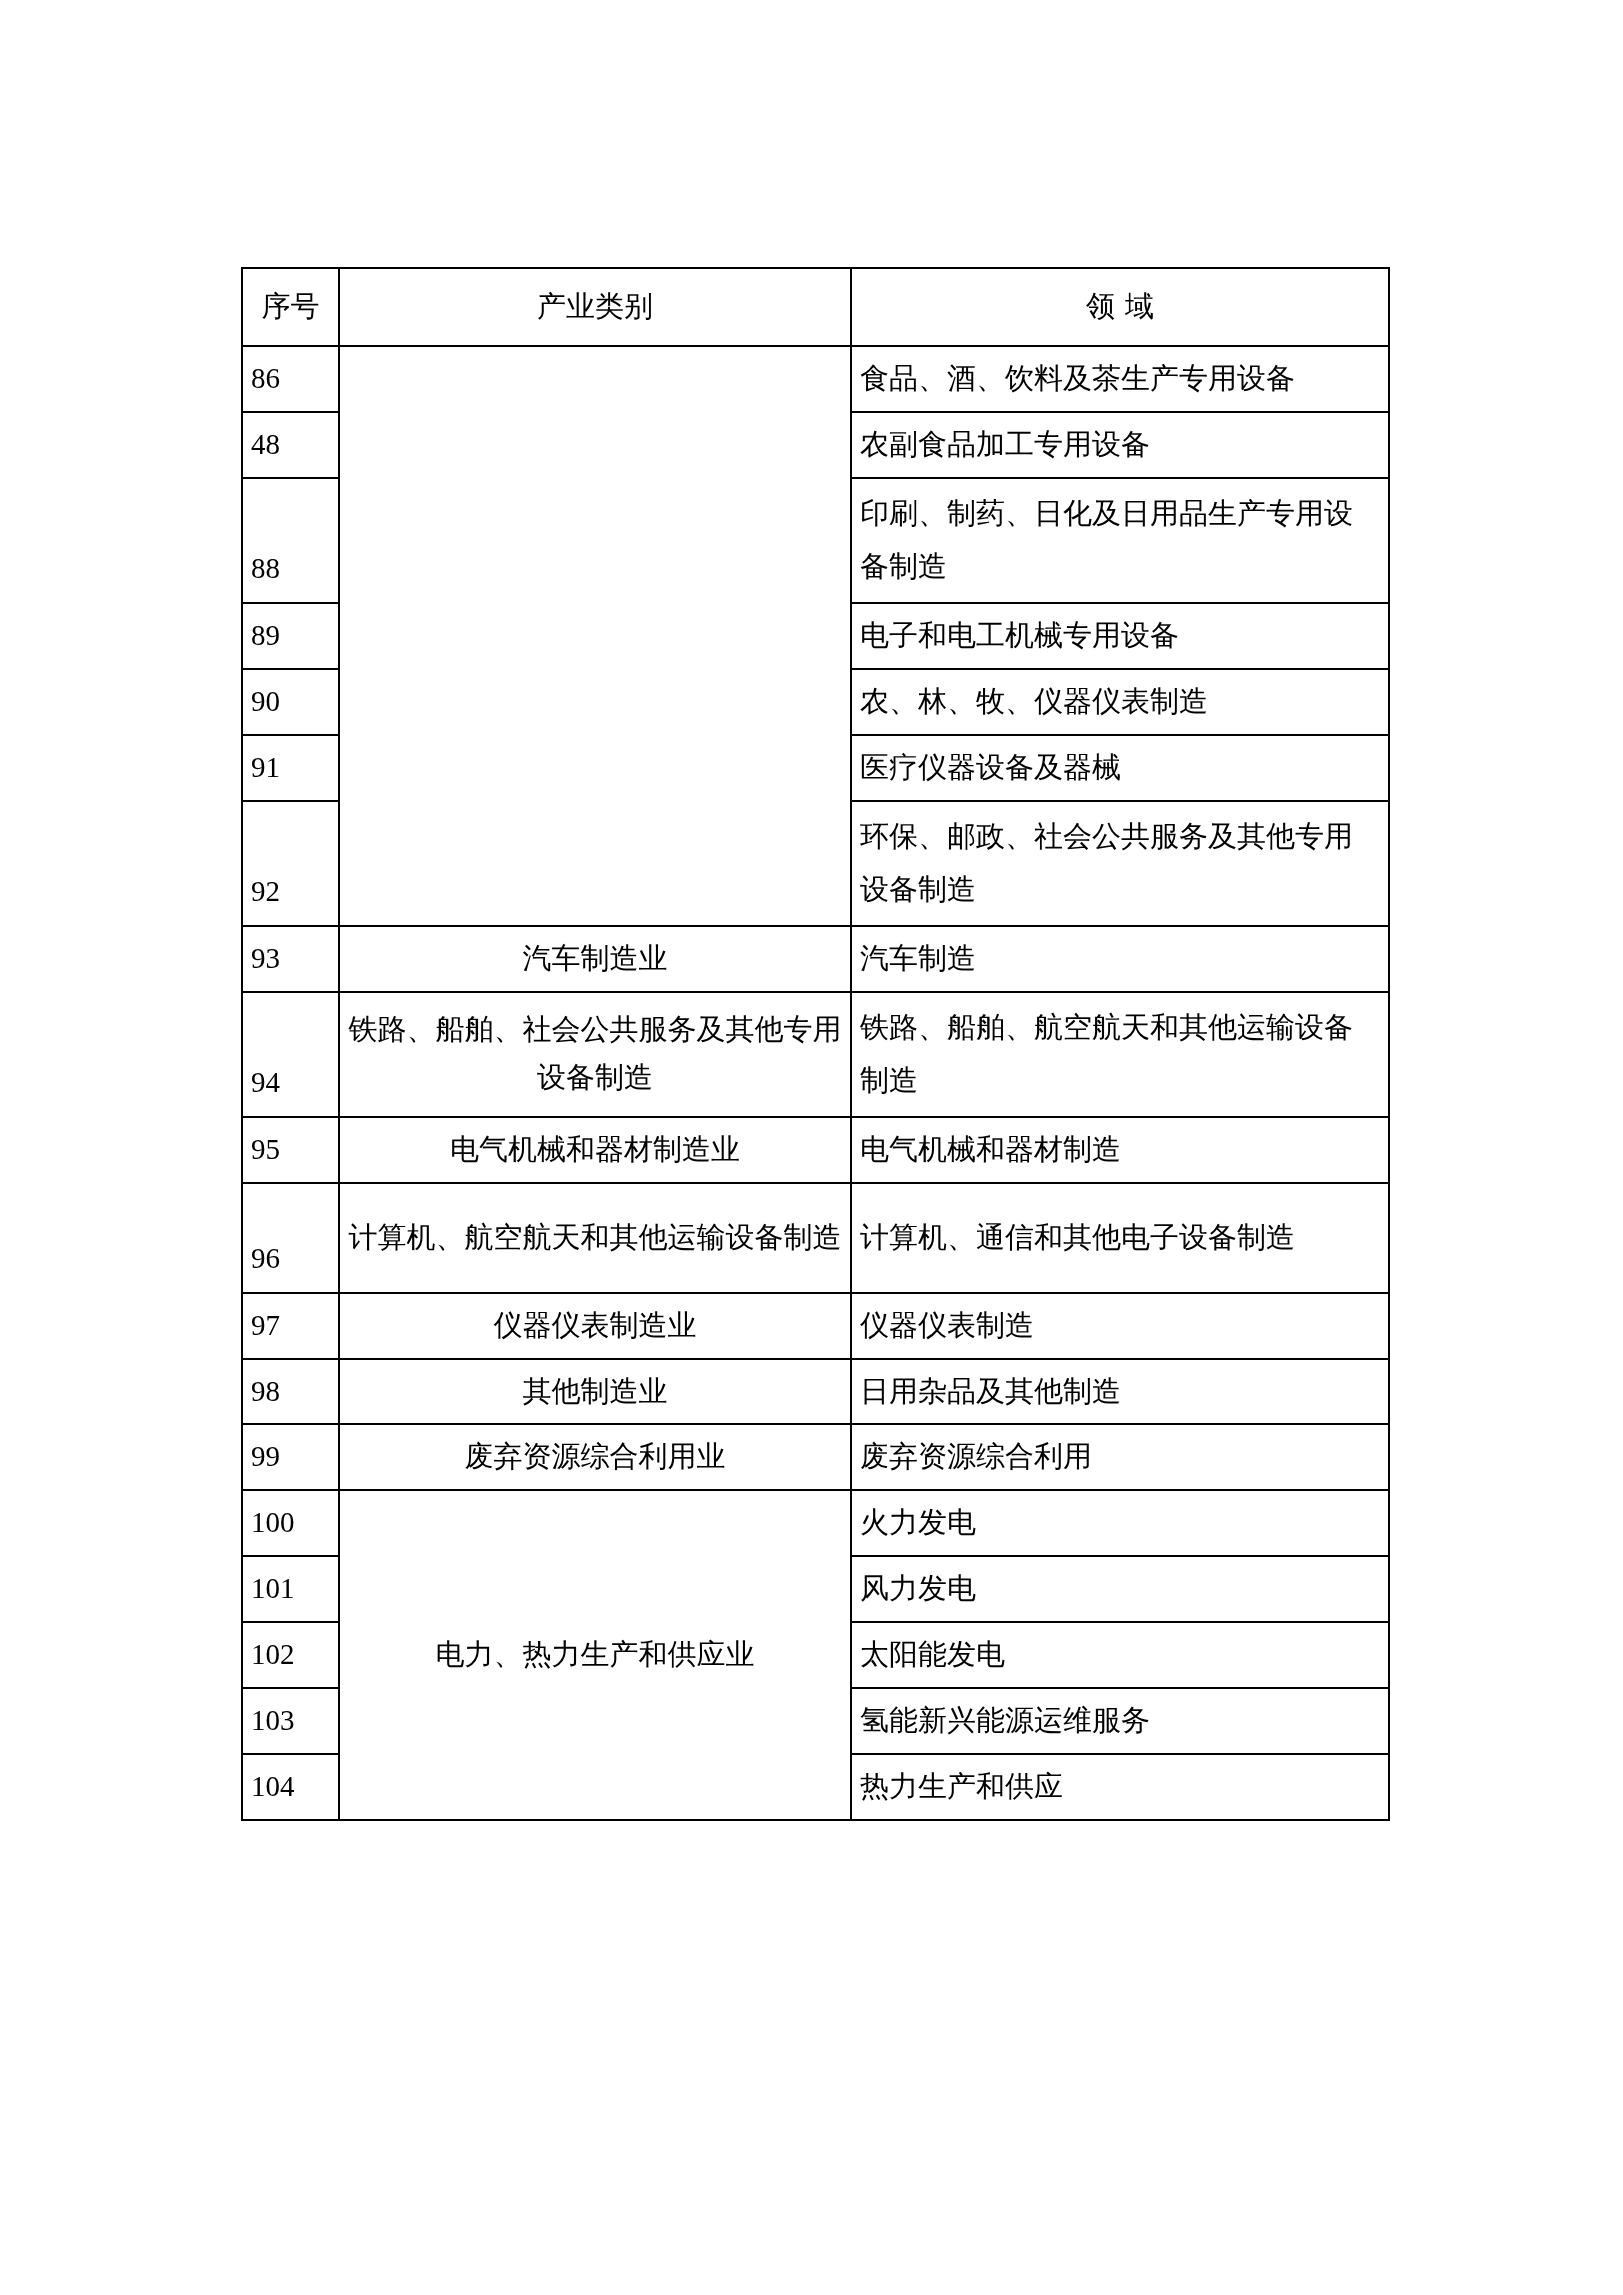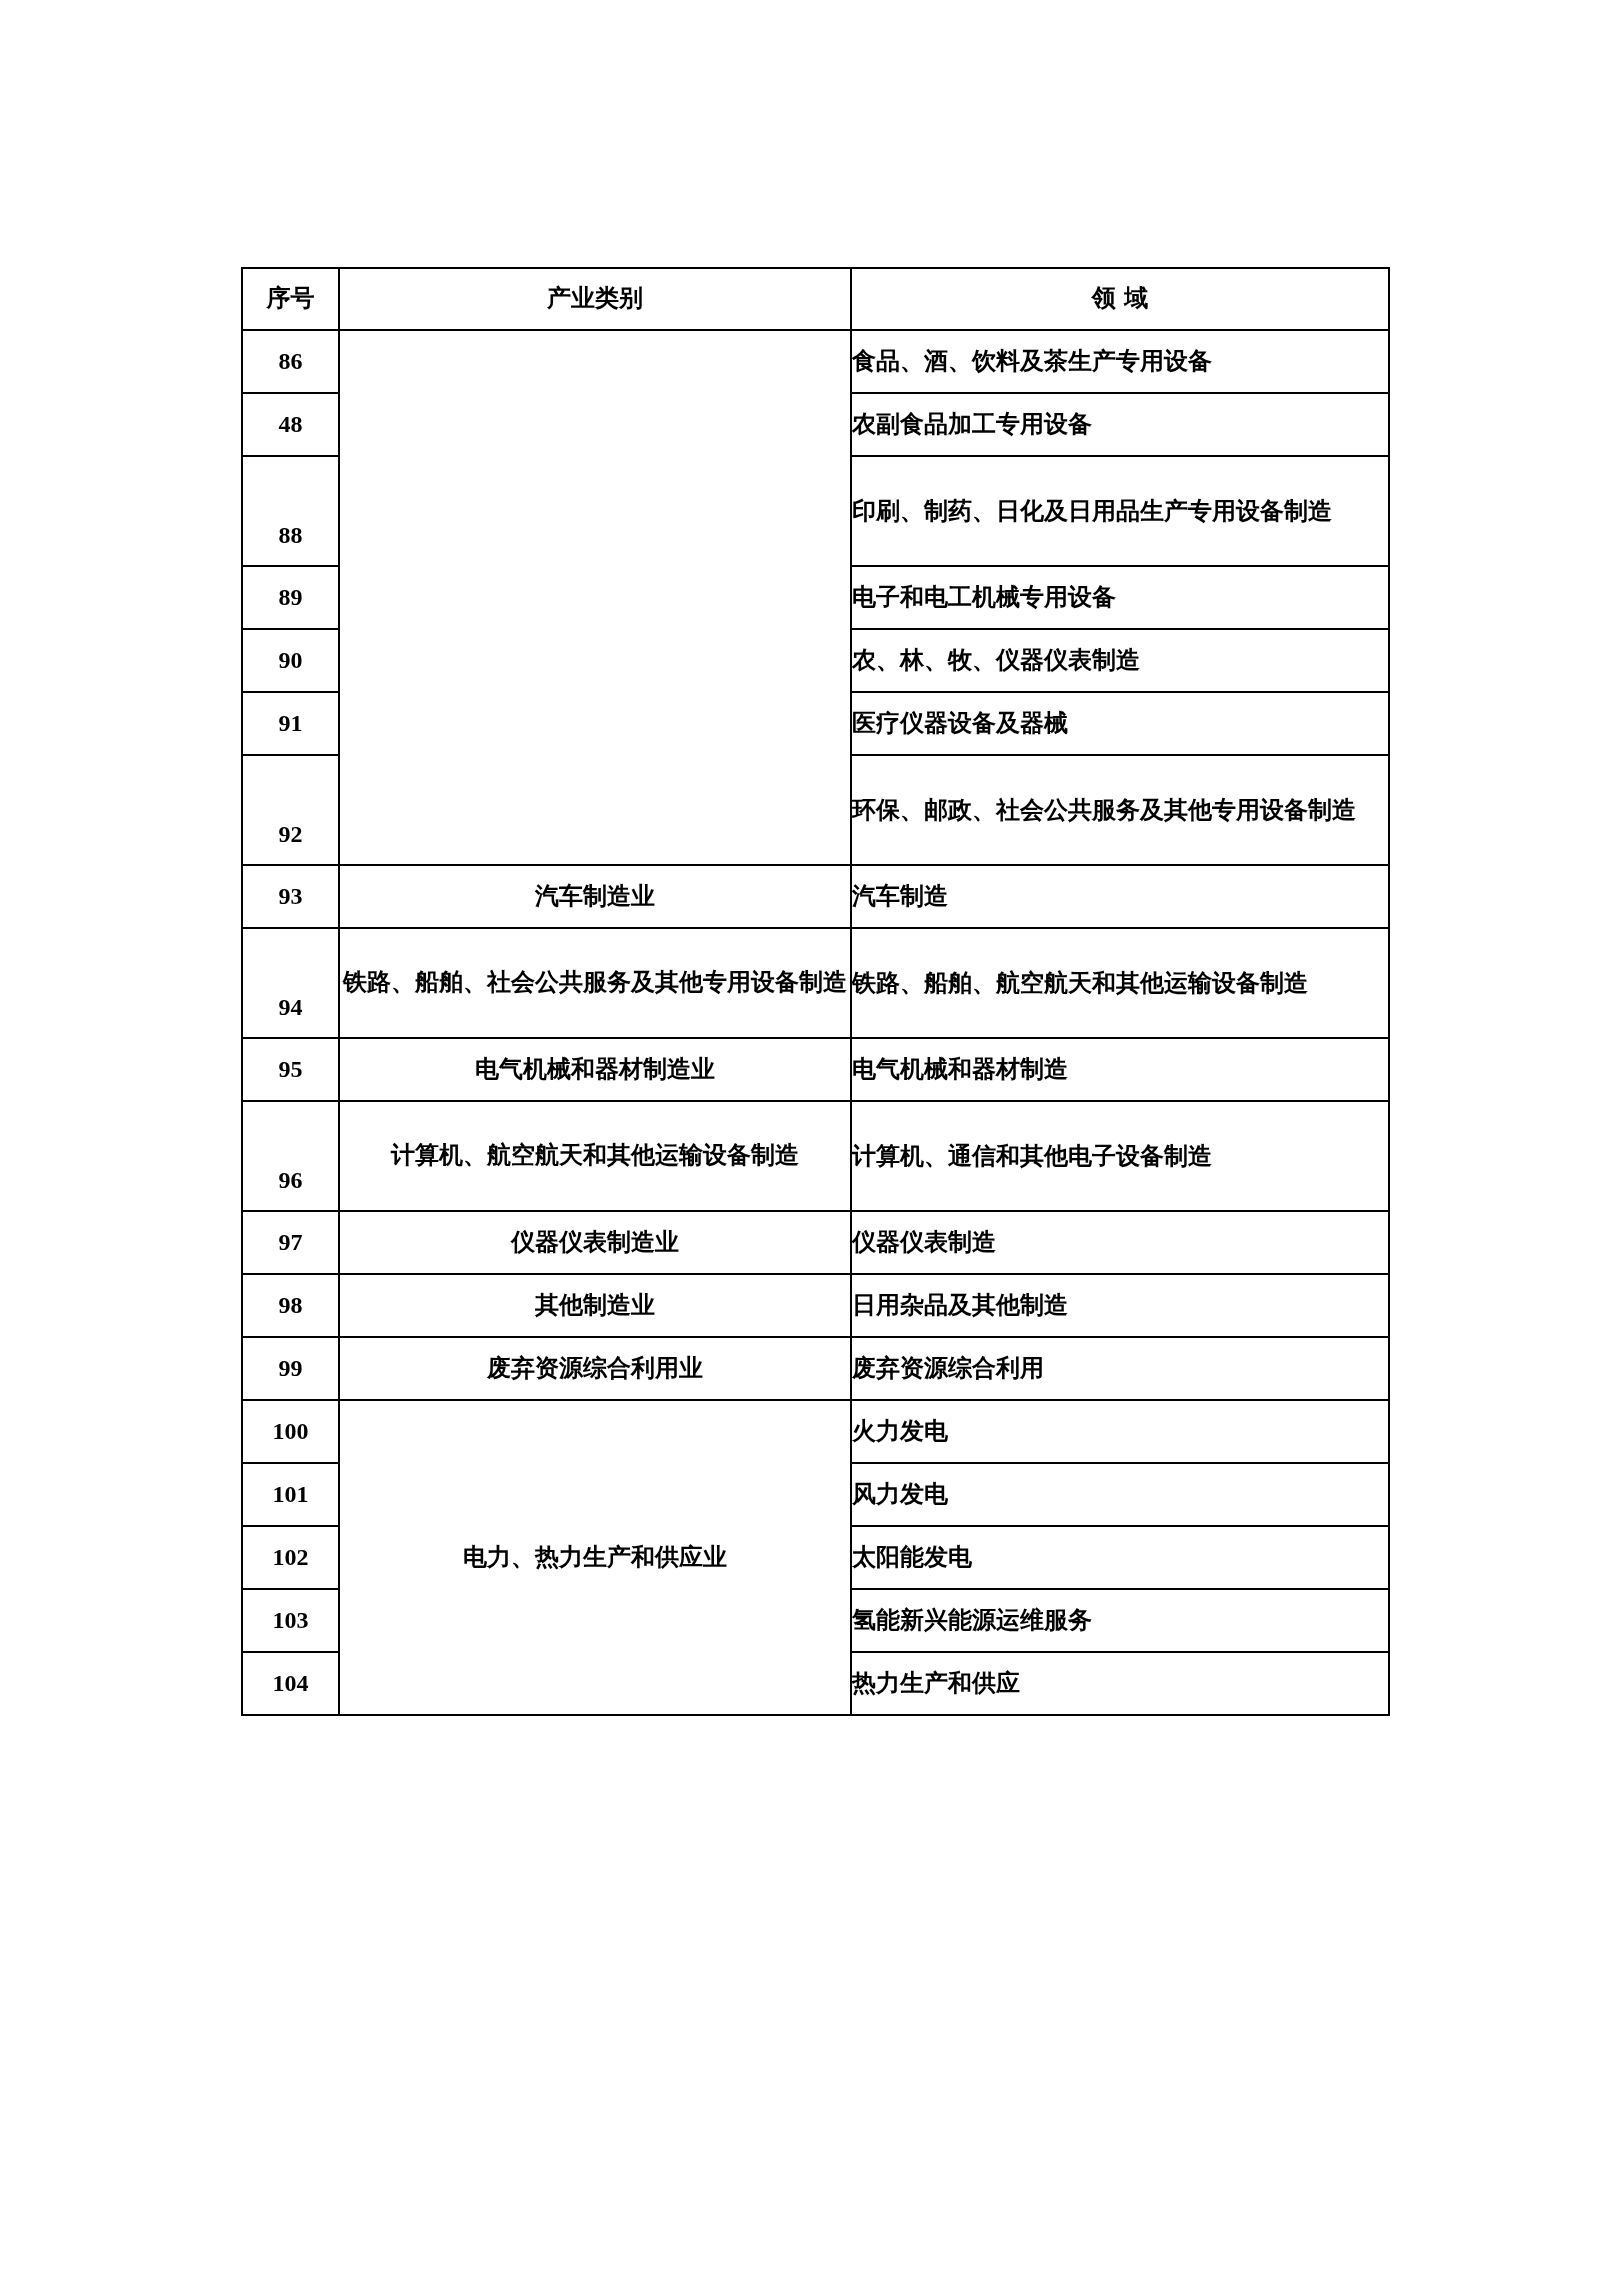--- a/index.html
+++ b/index.html
@@ -31,37 +31,37 @@
     width: 1147px;
     table-layout: fixed;
   }
   table.doc-table col.c-no    { width: 97px; }
   table.doc-table col.c-cat   { width: 512px; }
   table.doc-table col.c-field { width: 538px; }
 
   table.doc-table th,
   table.doc-table td {
     border: 2px solid #000000;
-    padding: 0;
+    padding: 8px;
     vertical-align: middle;
-    font-size: 24px;
+    font-size: 29px;
     line-height: 1.65;
-    font-weight: bold;
+    font-weight: normal;
   }
   
   .hdr-no, .hdr-cat, .hdr-field {
     text-align: center;
     height: 60px;
     font-size: 25px;
   }
   .hdr-field .sp { letter-spacing: 0.35em; }
 
   
   td.no {
-    text-align: center;
+    text-align: left;
     font-size: 24px;
   }
   td.no.bottom {
     vertical-align: bottom;
     padding-bottom: 9.2px;
   }
   
   td.cat {
     text-align: center;
     padding: 5.2px 9.2px;

